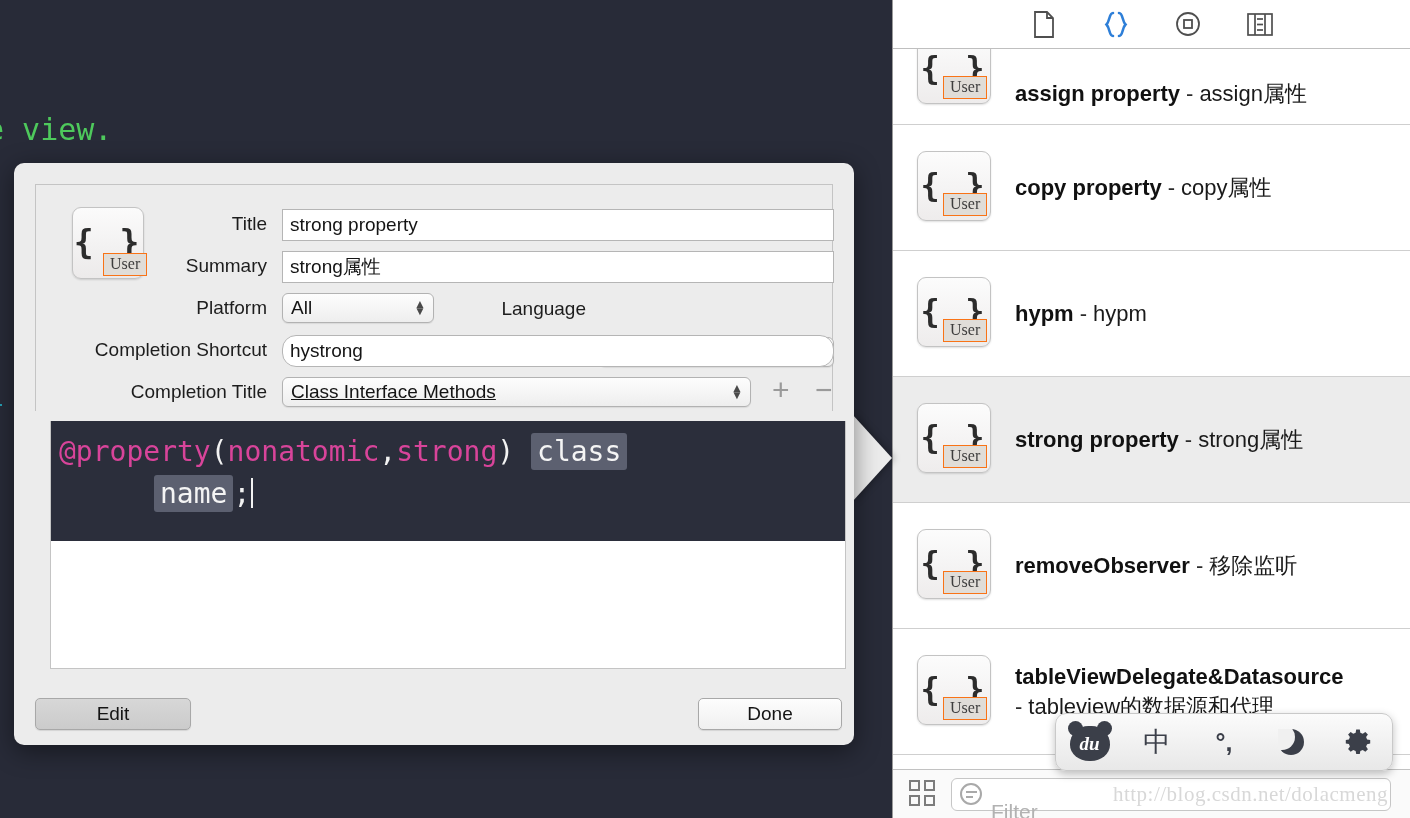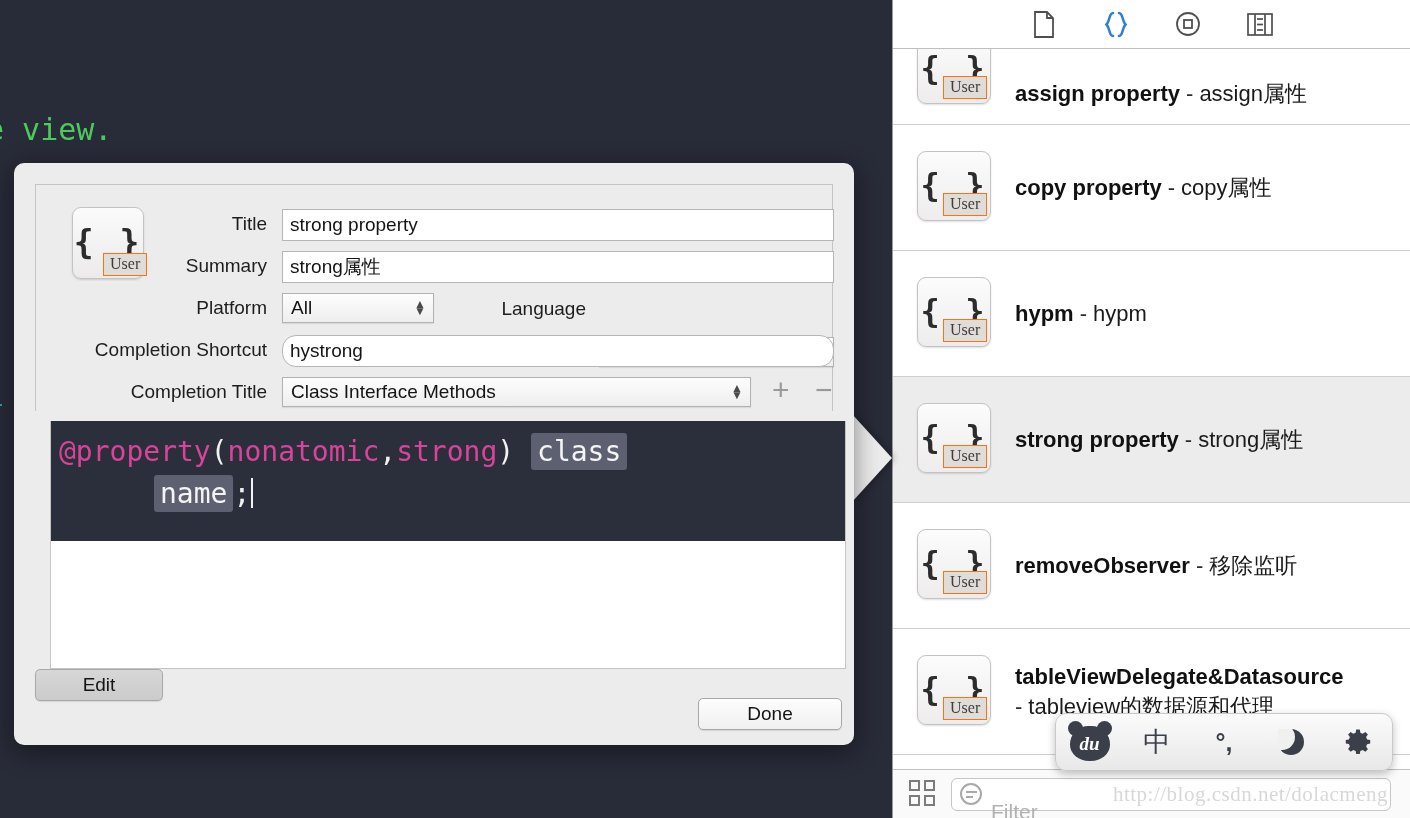--- a/index.html
+++ b/index.html
@@ -97,21 +97,21 @@
     height: 32px;
     font-size: 19px; color: #141414;
     padding: 0 7px;
     display: flex; align-items: center;
     font-family: "Liberation Sans", sans-serif;
   }
 
   .popup-button {
     background: linear-gradient(180deg,#fdfdfd 0%,#eeeeee 100%);
     border: 1px solid #b2b2b2;
-    border-radius: 0;
+    border-radius: 6px;
     height: 30px;
     font-size: 19px; color: #141414;
     padding: 0 8px;
     display: flex; align-items: center;
     position: relative;
     box-shadow: 0 1px 1px rgba(0,0,0,.08);
   }
   .stepper {
     position: absolute; right: 7px; top: 50%;
     transform: translateY(-50%);
@@ -164,21 +164,21 @@
   .btn {
     position: absolute;
     height: 32px;
     border-radius: 5px;
     border: 1px solid #a8a8a8;
     font-size: 19px; color: #141414;
     display: flex; align-items: center; justify-content: center;
     box-shadow: 0 1px 1px rgba(0,0,0,.10);
   }
   #edit-button {
-    left: 21px; top: 506px; width: 128px;
+    left: 21px; top: 535px; width: 156px;
     background: linear-gradient(180deg,#d7d7d7 0%,#cbcbcb 100%);
   }
   #done-button {
     left: 684px; top: 535px; width: 144px;
     background: linear-gradient(180deg,#fdfdfd 0%,#f0f0f0 100%);
   }
 
   
   .library {
     position: absolute; left: 892px; top: 0;
@@ -404,21 +404,21 @@
       </div>
 
       <div class="form-row" style="left:0; top:154px; width:560px;">
         <div class="form-label" style="width:231px;">Completion Shortcut</div>
       </div>
       <div class="text-field" style="position:absolute; left:246px; top:150px; width:552px;border-radius:14px;">hystrong</div>
 
       <div class="form-row" style="left:0; top:196px; width:560px;">
         <div class="form-label" style="width:231px;">Completion Title</div>
       </div>
-      <div class="popup-button" style="position:absolute; left:246px; top:192px; width:469px;">
+      <div class="popup-button" style="position:absolute; left:246px; top:192px; width:469px;text-decoration:underline;">
         <span>Class Interface Methods</span>
         <span class="stepper">
             <span>▲</span>
             <span>▼</span>
           </span>
       </div>
       <div class="pm-btn" style="position:absolute; left:736px; top:190px;">+</div>
       <div class="pm-btn" style="position:absolute; left:779px; top:190px;">−</div>
     </div>
 

